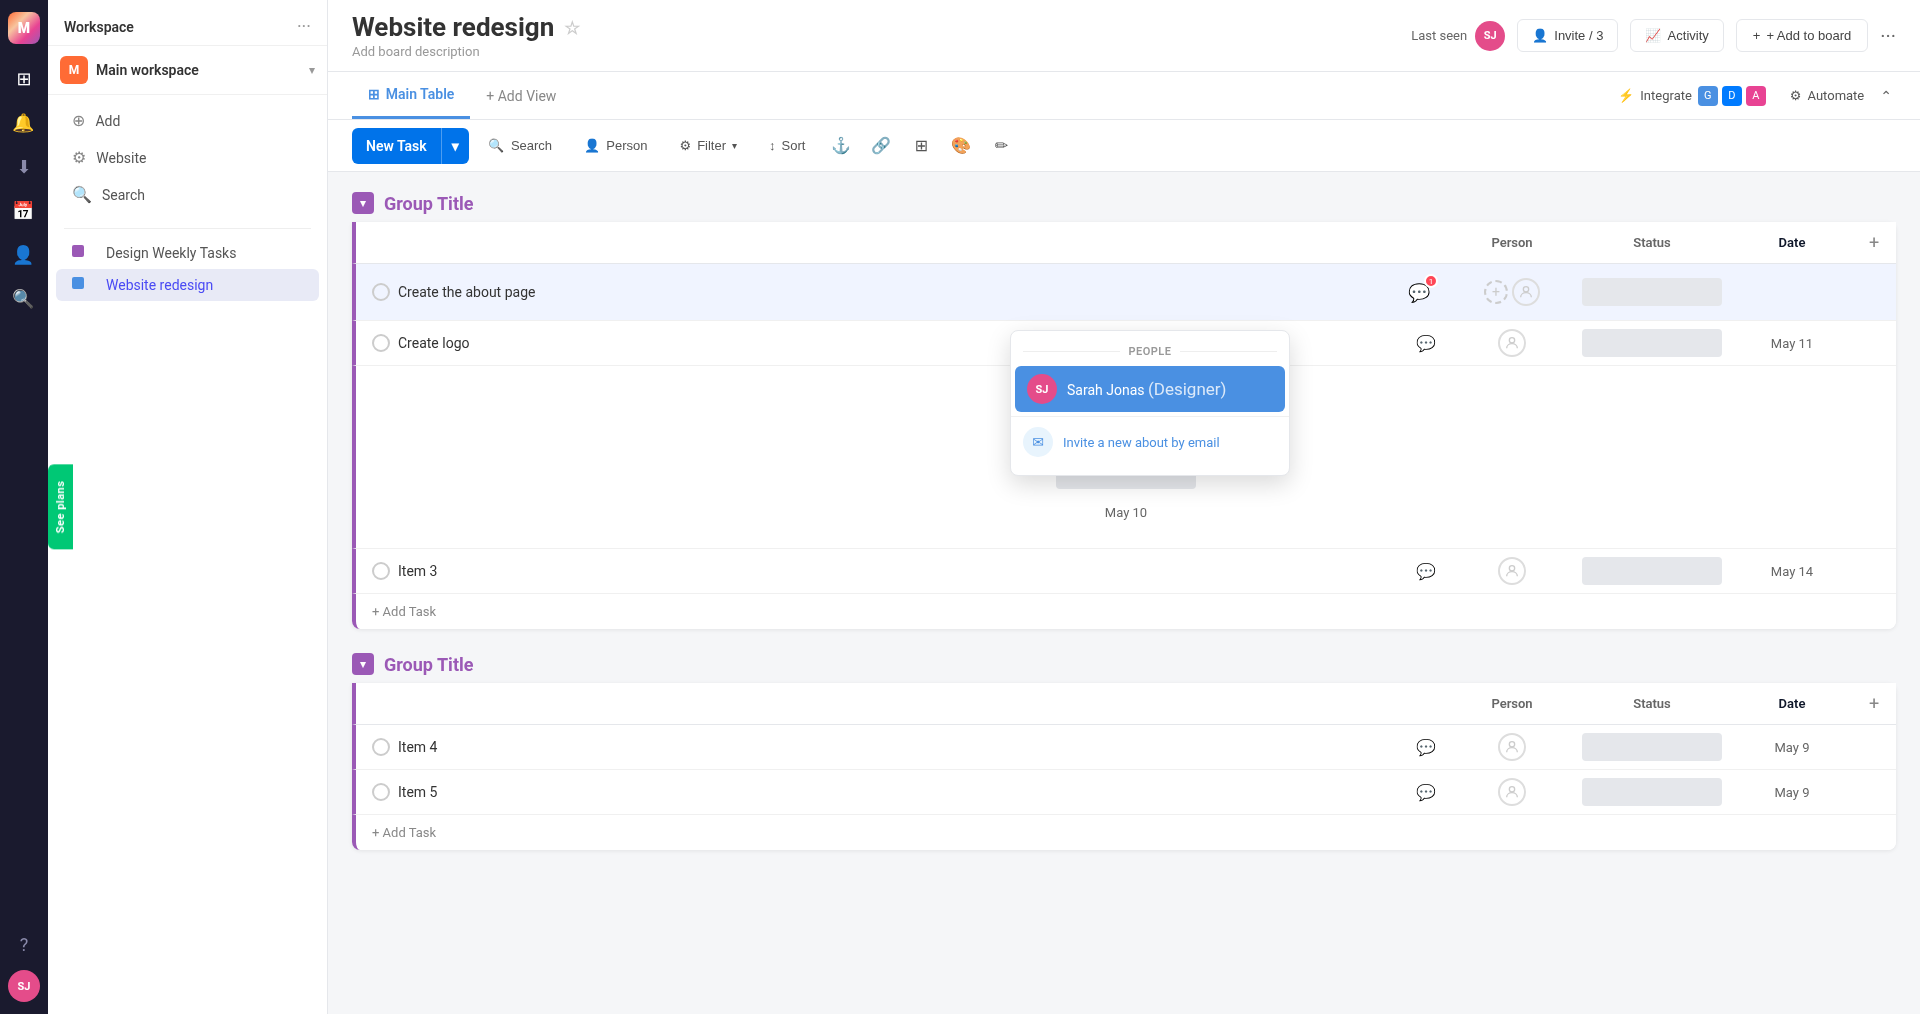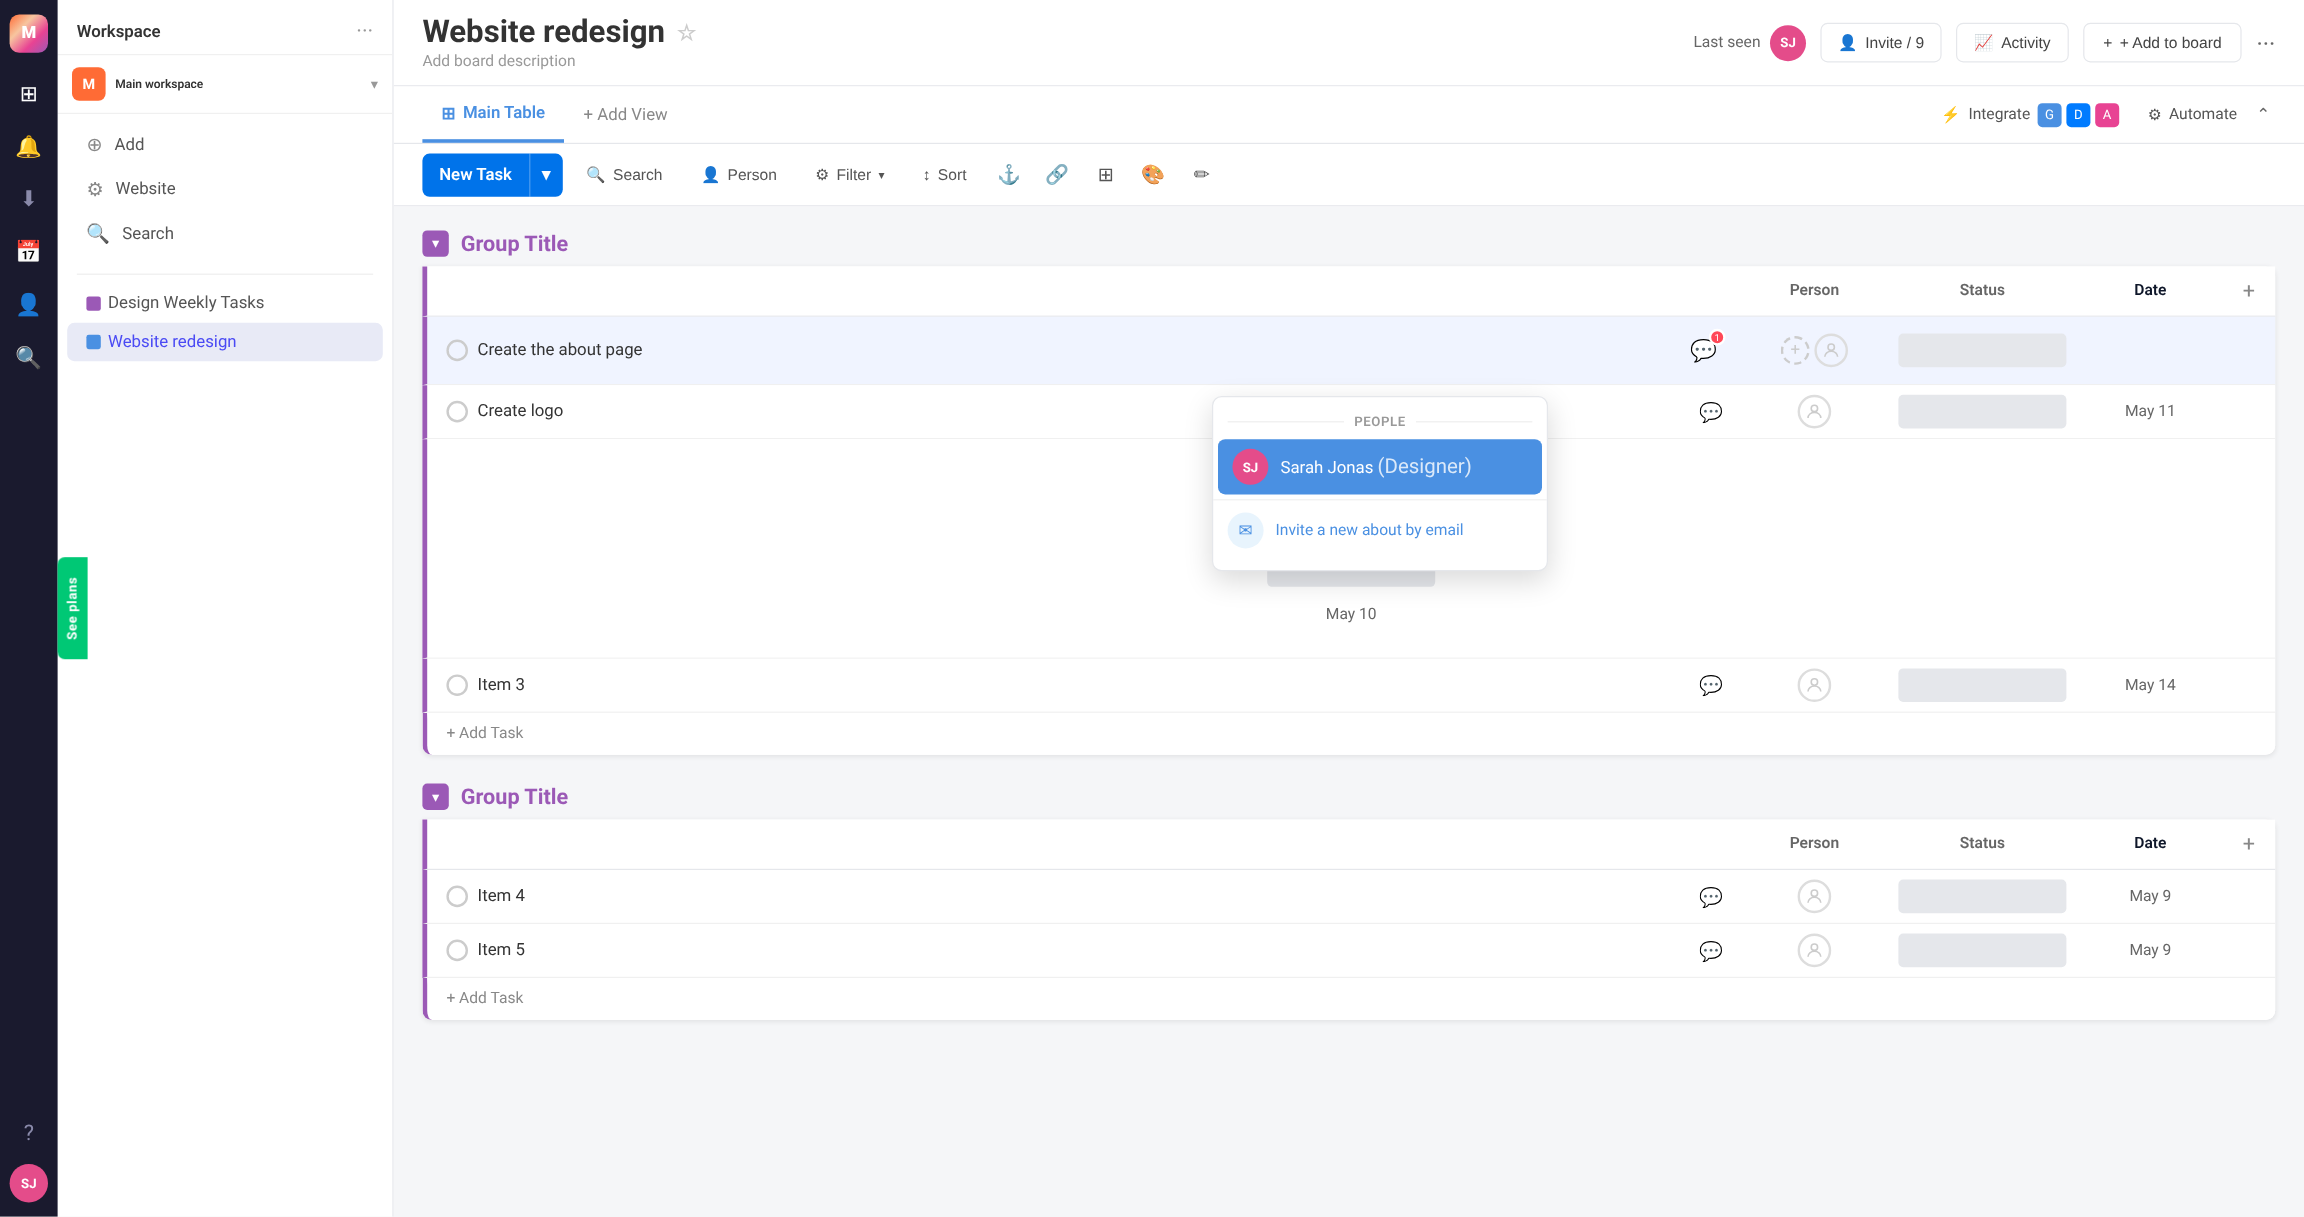--- a/index.html
+++ b/index.html
@@ -78,21 +78,21 @@
       cursor: pointer;
     }
     .workspace-icon {
       width: 28px; height: 28px;
       background: #ff6b35;
       border-radius: 6px;
       display: flex; align-items: center; justify-content: center;
       color: white; font-size: 12px; font-weight: 700;
     }
     .workspace-name {
-      font-size: 10px; font-weight: 600; color: #333; flex: 1;
+      font-size: 14px; font-weight: 600; color: #333; flex: 1;
     }
     .workspace-chevron { color: #999; font-size: 12px; }
     .sidebar-nav {
       display: flex;
       flex-direction: column;
       padding: 8px 0;
       gap: 2px;
     }
     .nav-item {
       display: flex;
@@ -102,22 +102,21 @@
       cursor: pointer;
       color: #555;
       font-size: 14px;
       border-radius: 4px;
       margin: 0 8px;
     }
     .nav-item .nav-icon { color: #888; font-size: 16px; }
     .sidebar-divider { height: 1px; background: #eee; margin: 8px 16px; }
     .sidebar-board-item {
       display: flex;
-      align-items: center;
-      gap: 6px;
+      gap: 22px;
       padding: 8px 16px;
       cursor: pointer;
       font-size: 14px;
       color: #555;
       margin: 0 8px;
       border-radius: 6px;
     }
     .sidebar-board-item.active { background: #e8eaf6; color: #4a4af4; }
 
     
@@ -615,21 +614,21 @@
       </div>
       <span class="board-desc">Add board description</span>
     </div>
     <div class="header-actions">
       <div class="last-seen">
         <span>Last seen</span>
         <div class="avatar-sj">SJ</div>
       </div>
       <button class="header-btn">
         <span>👤</span>
-        <span>Invite / 9</span>
+        <span>Invite / 3</span>
       </button>
       <button class="header-btn">
         <span>📈</span>
         <span>Activity</span>
       </button>
       <button class="add-board-btn">
         <span>+</span>
         <span>+ Add to board</span>
       </button>
       <span class="dots-btn">···</span>

